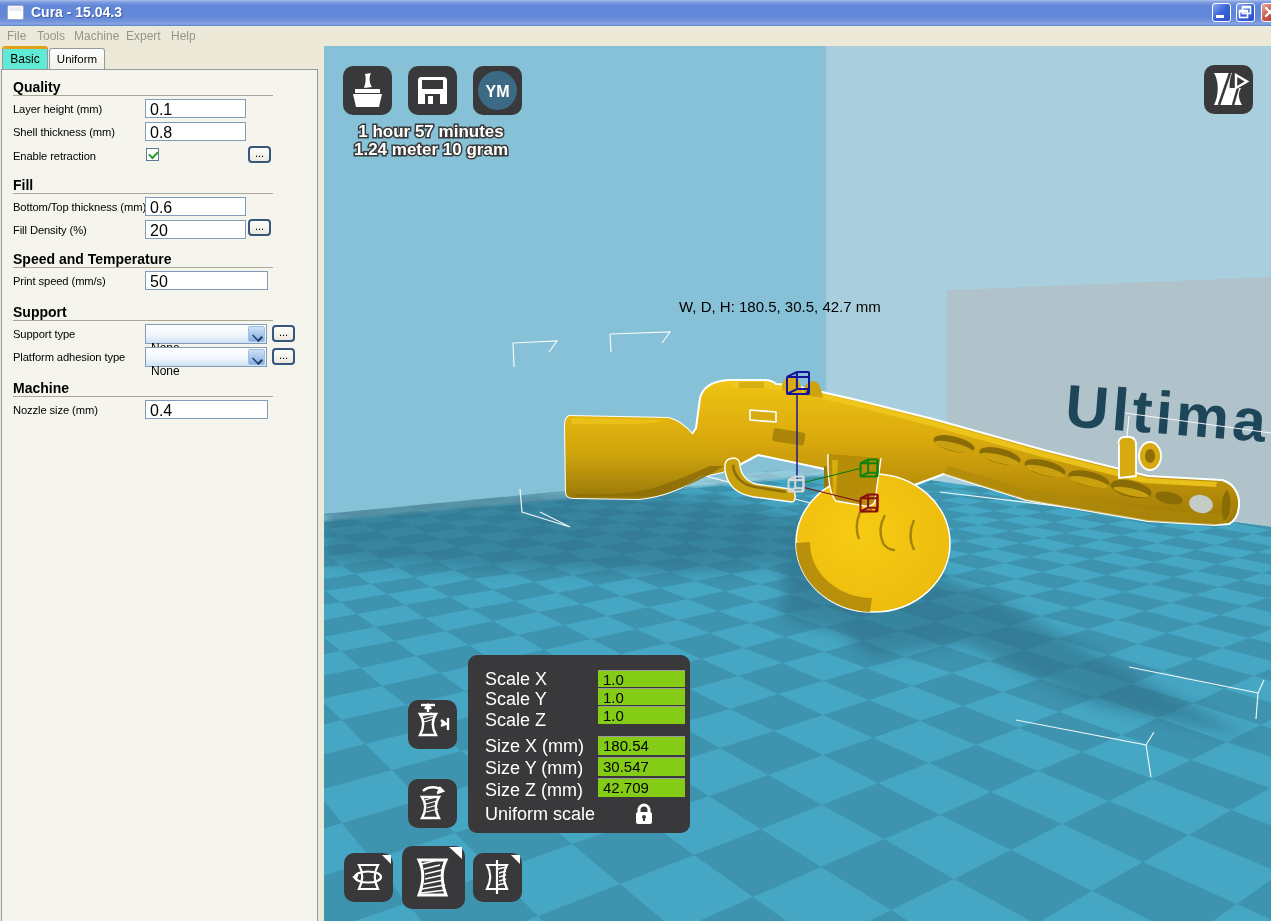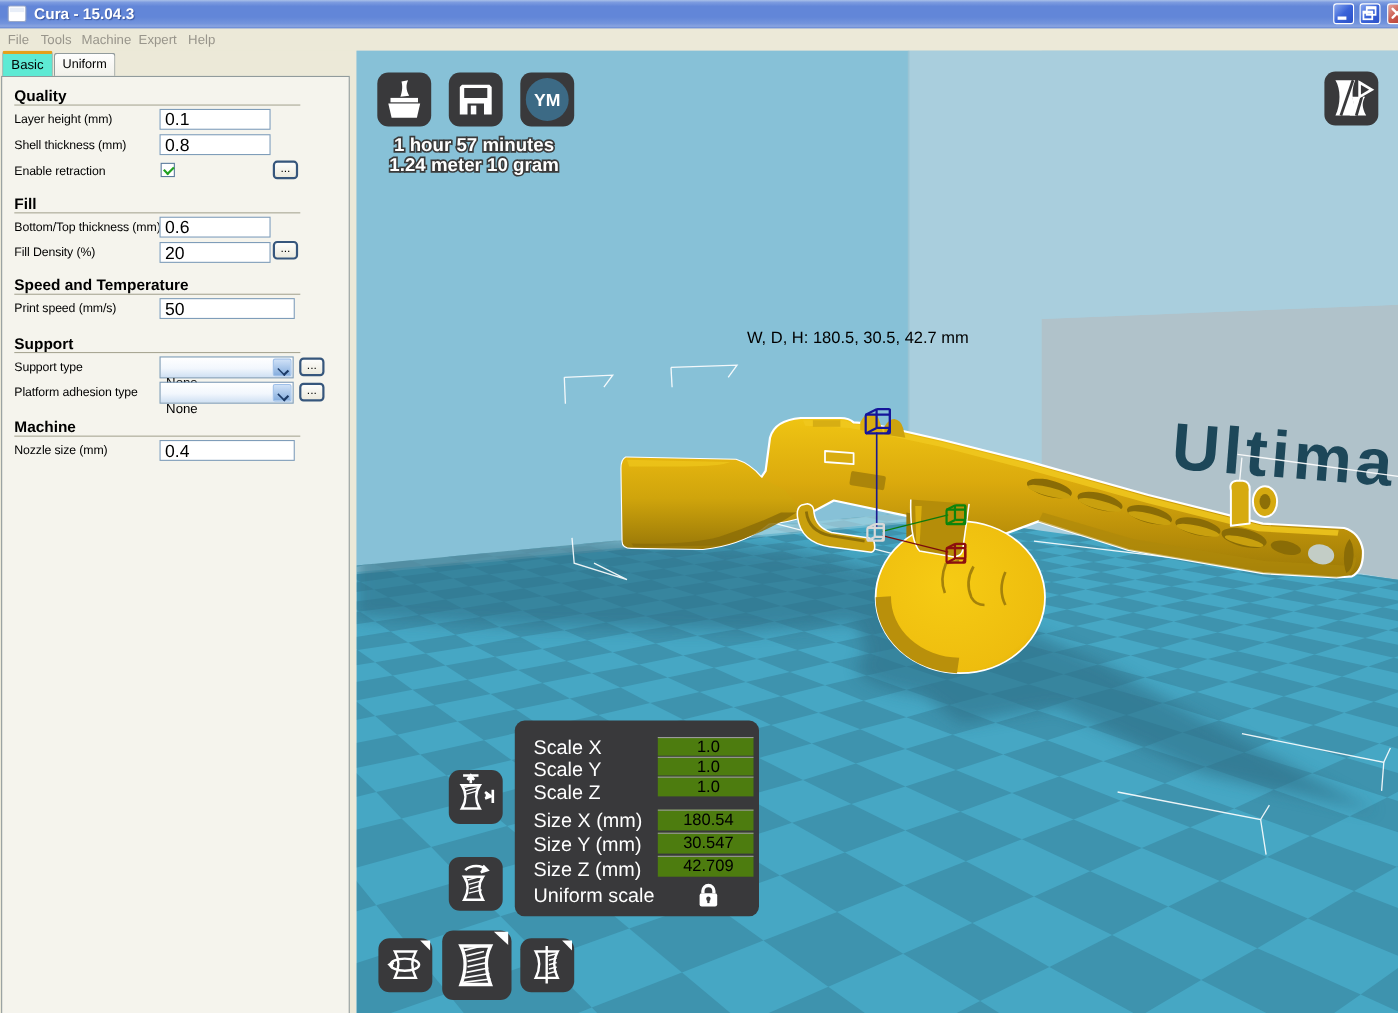--- a/index.html
+++ b/index.html
@@ -37,21 +37,21 @@
 .chk:before{content:"";position:absolute;left:2px;top:2px;width:7px;height:4px;border-left:2px solid #21a121;border-bottom:2px solid #21a121;transform:rotate(-45deg);}
 
 #vp{position:absolute;left:324px;top:46px;width:947px;height:875px;overflow:hidden;background:#a6cbd9;}
 #svgscene{position:absolute;left:0;top:0;}
 
 .tbtn{position:absolute;width:49px;height:49px;background:#39393b;border-radius:10px;text-decoration:underline;}
 .tbtn svg{position:absolute;left:0;top:0;}
 
 #scalepanel{position:absolute;left:144px;top:609px;width:222px;height:178px;background:#39393b;border-radius:9px;color:#fff;}
 .sprow{position:absolute;left:17px;font-size:18px;color:#fff;}
-.spval{position:absolute;left:130px;width:87px;background:#4d7c0f;color:#000;font-size:15px;padding:0 0 0 5px;border-top:1px solid #9a9a9a;text-align:center;}
+.spval{position:absolute;left:130px;width:87px;background:#84cc16;color:#000;font-size:15px;padding:0 0 0 5px;border-top:1px solid #9a9a9a;}
 </style></head>
 <body>
 <div id="win">
   <div id="titlebar">
     <div id="titleicon"></div>
     <div id="titletext">Cura - 15.04.3</div>
     <div class="winbtn" id="btnmin"></div>
     <div class="winbtn" id="btnmax"><svg width="17" height="17">
           <g fill="none" stroke="#fff">
             <rect x="5.5" y="2.5" width="8" height="7" stroke-width="1.6"></rect>

